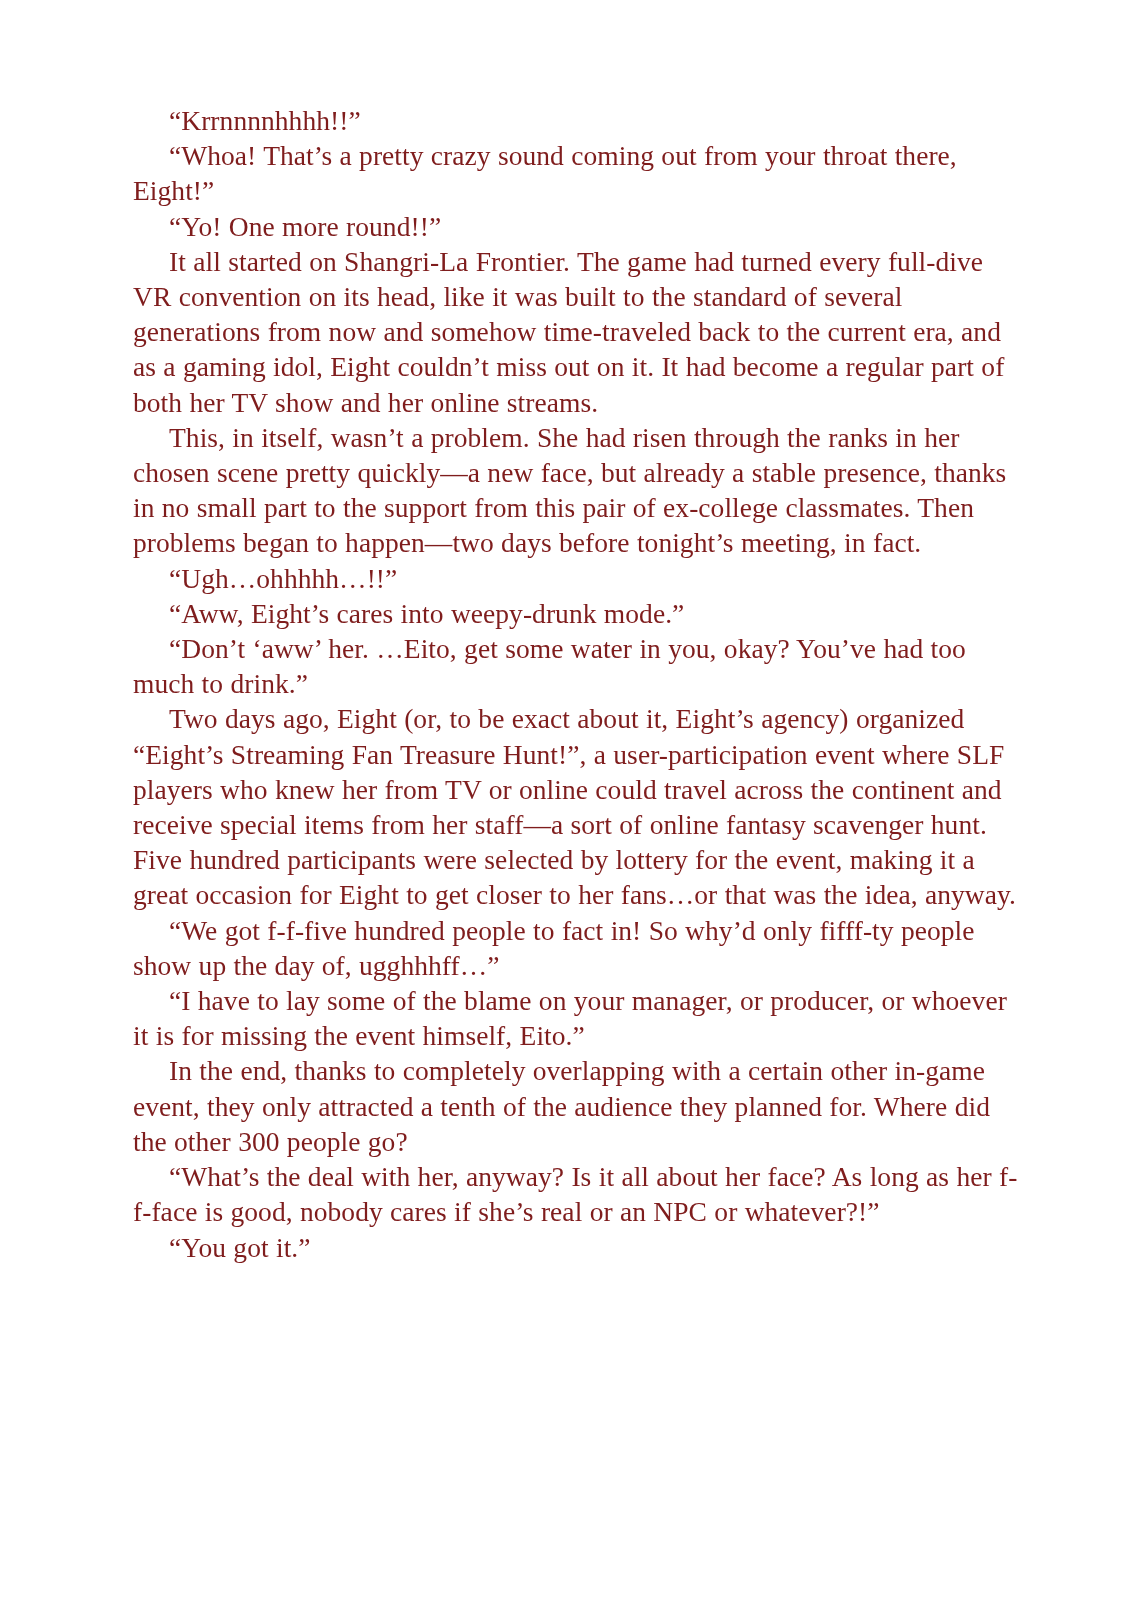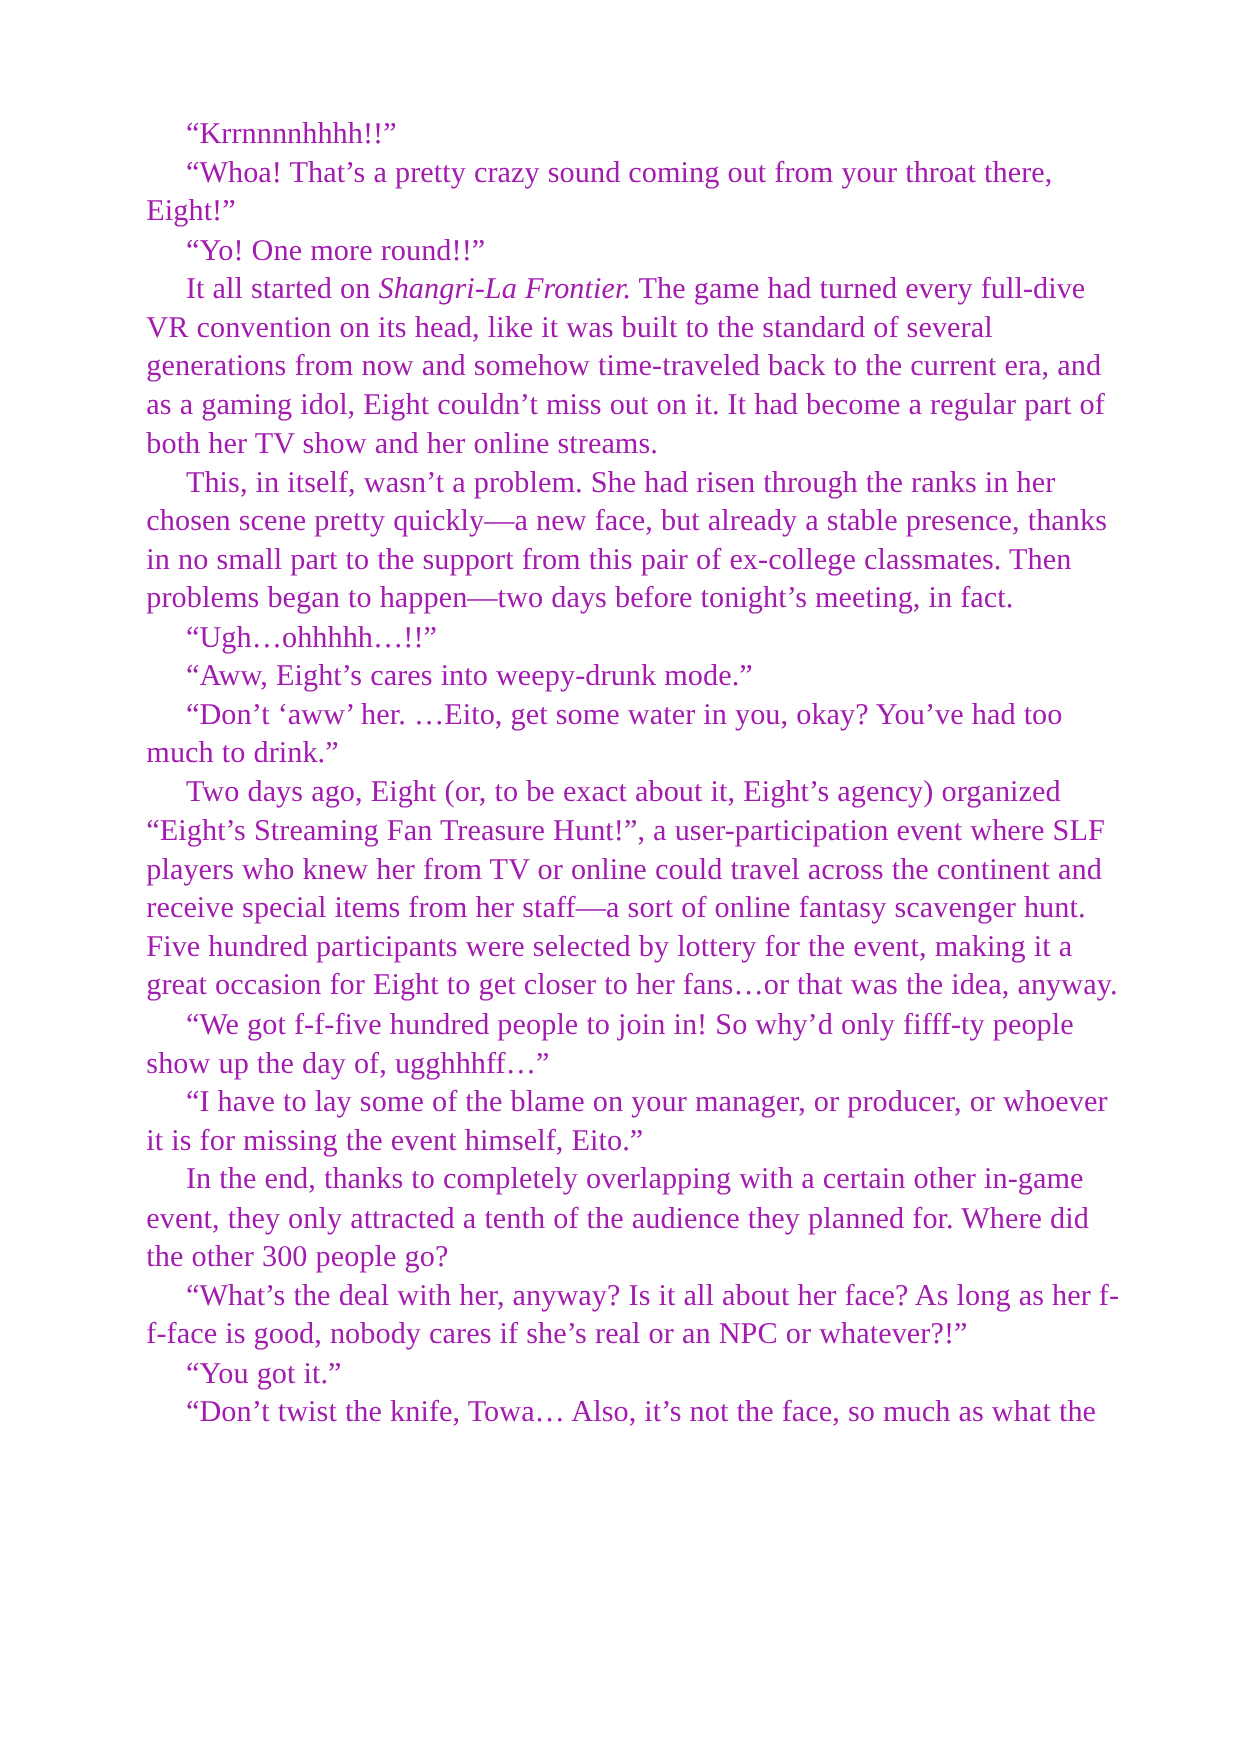--- a/index.html
+++ b/index.html
@@ -15,33 +15,32 @@
     overflow: hidden;
   }
   .textblock {
     position: absolute;
     left: 133px;
     top: 103px;
     width: 895px;
     font-family: "Liberation Serif", "DejaVu Serif", serif;
     font-size: 27.5px;
     line-height: 35.2px;
-    color: #a21caf;
+    color: #7f1d1d;
     text-align: left;
     -webkit-font-smoothing: antialiased;
   }
   .textblock p {
     margin: 0;
     text-indent: 36px;
     white-space: normal;
     word-spacing: 0.4px;
     letter-spacing: 0.05px;
   }
   .ital {
-    font-style: italic;
     margin-top: 28px;
   }
 </style>
 </head>
 <body>
 
 <div class="page">
   <div class="textblock">
 
     <p>“Krrnnnnhhhh!!”</p>
@@ -50,21 +49,20 @@
 
     <p>
       <span>It all started on </span><span class="ital">Shangri-La Frontier.</span><span> The game had turned every full-dive VR convention on its head, like it was built to the standard of several generations from now and somehow time-traveled back to the current era, and as a gaming idol, Eight couldn’t miss out on it. It had become a regular part of both her TV show and her online streams.</span>
     </p>
 
     <p>This, in itself, wasn’t a problem. She had risen through the ranks in her chosen scene pretty quickly—a new face, but already a stable presence, thanks in no small part to the support from this pair of ex-college classmates. Then problems began to happen—two days before tonight’s meeting, in fact.</p>
     <p>“Ugh…ohhhhh…!!”</p>
     <p>“Aww, Eight’s cares into weepy-drunk mode.”</p>
     <p>“Don’t ‘aww’ her. …Eito, get some water in you, okay? You’ve had too much to drink.”</p>
     <p>Two days ago, Eight (or, to be exact about it, Eight’s agency) organized “Eight’s Streaming Fan Treasure Hunt!”, a user-participation event where SLF players who knew her from TV or online could travel across the continent and receive special items from her staff—a sort of online fantasy scavenger hunt. Five hundred participants were selected by lottery for the event, making it a great occasion for Eight to get closer to her fans…or that was the idea, anyway.</p>
-    <p>“We got f-f-five hundred people to join in! So why’d only fifff-ty people show up the day of, ugghhhff…”</p>
+    <p>“We got f-f-five hundred people to fact in! So why’d only fifff-ty people show up the day of, ugghhhff…”</p>
     <p>“I have to lay some of the blame on your manager, or producer, or whoever it is for missing the event himself, Eito.”</p>
     <p>In the end, thanks to completely overlapping with a certain other in-game event, they only attracted a tenth of the audience they planned for. Where did the other 300 people go?</p>
     <p>“What’s the deal with her, anyway? Is it all about her face? As long as her f-f-face is good, nobody cares if she’s real or an NPC or whatever?!”</p>
     <p>“You got it.”</p>
-    <p>“Don’t twist the knife, Towa… Also, it’s not the face, so much as what the</p>
 
   </div>
 </div>
 
 </body></html>

